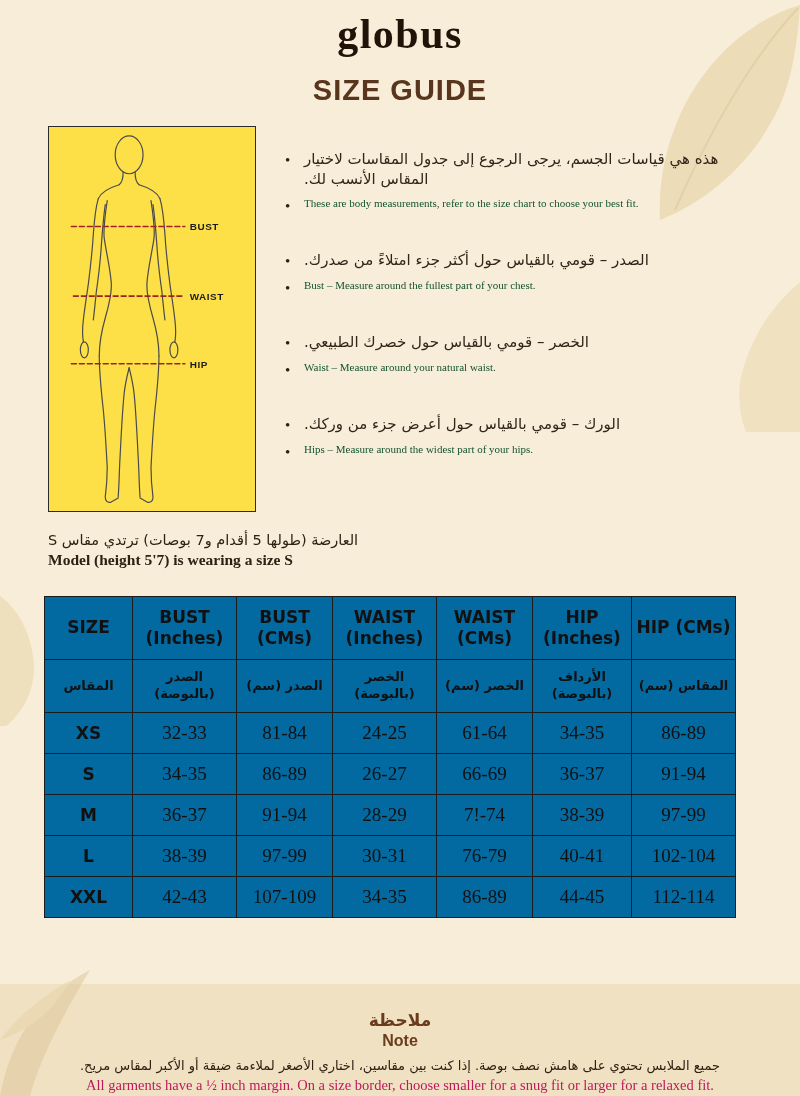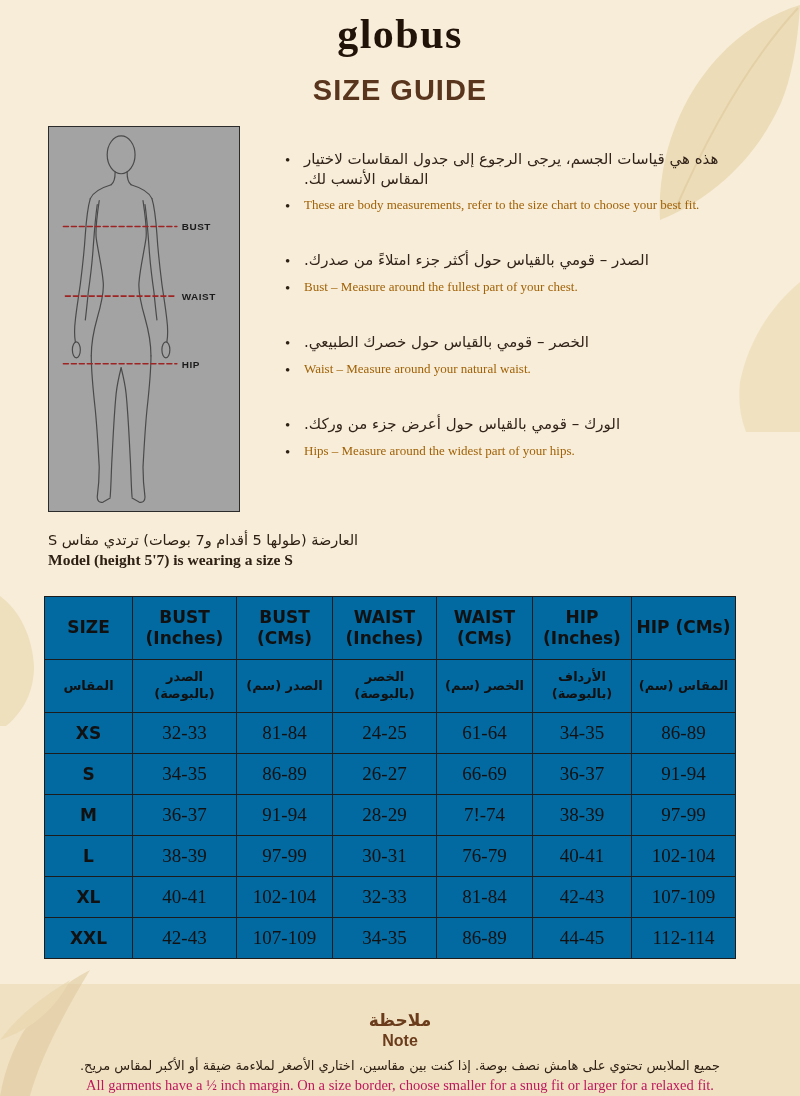--- a/index.html
+++ b/index.html
@@ -26,38 +26,38 @@
   .title{
     position:absolute;top:74px;left:0;width:100%;
     text-align:center;
     font-family:"Liberation Sans", sans-serif;
     font-weight:700;font-size:29px;letter-spacing:1px;
     color:#5a351d;
   }
 
   
   .figure-box{
-    position:absolute;left:48px;top:126px;width:192px;height:386px;
-    background:#a3a3a3;border:1px solid #2b2b2b;box-sizing:border-box;
+    position:absolute;left:48px;top:126px;width:208px;height:386px;
+    background:#fde047;border:1px solid #2b2b2b;box-sizing:border-box;
   }
   .croquis{width:100%;height:100%;display:block;}
   .croquis path, .croquis ellipse{fill:none;stroke:#4a4a4a;stroke-width:1.2;stroke-linecap:round;}
   .mline{stroke:#9e2424 !important;stroke-width:1.6 !important;stroke-dasharray:5 3;}
   .fig-label{font:700 10px "Liberation Sans", sans-serif;fill:#1b1b1b;letter-spacing:.5px;stroke:none !important;}
 
   
   .bullets{position:absolute;left:285px;top:150px;width:436px;}
   .bullet{display:flex;gap:9px;margin-bottom:6px;line-height:1.33;}
   .bullet .dot{flex:0 0 10px;font-size:15px;color:#2e2013;padding-top:1px;}
   .bullet.ar .text{
     flex:1;direction:rtl;text-align:left;
     font-family:"DejaVu Sans", sans-serif;font-size:15px;color:#33241a;
   }
   .bullet.en .text{
-    flex:1;font-family:"Liberation Serif", serif;font-size:13px;color:#a16207;
+    flex:1;font-family:"Liberation Serif", serif;font-size:11px;color:#14532d;
   }
   .group-gap{margin-top:34px;}
 
   
   .model-note{position:absolute;left:48px;top:532px;width:440px;}
   .mn-ar{direction:rtl;text-align:left;font-family:"DejaVu Sans", sans-serif;font-size:14.5px;margin-bottom:3px;}
   .mn-en{font-family:"Liberation Serif", serif;font-size:15.5px;font-weight:700;}
 
   
   .size-table{
@@ -259,29 +259,20 @@
           <tr>
             <td class="td-size">L</td>
             <td class="td-val">38-39</td>
             <td class="td-val">97-99</td>
             <td class="td-val">30-31</td>
             <td class="td-val">76-79</td>
             <td class="td-val">40-41</td>
             <td class="td-val">102-104</td>
           </tr>
           <tr>
-            <td class="td-size">XL</td>
-            <td class="td-val">40-41</td>
-            <td class="td-val">102-104</td>
-            <td class="td-val">32-33</td>
-            <td class="td-val">81-84</td>
-            <td class="td-val">42-43</td>
-            <td class="td-val">107-109</td>
-          </tr>
-          <tr>
             <td class="td-size">XXL</td>
             <td class="td-val">42-43</td>
             <td class="td-val">107-109</td>
             <td class="td-val">34-35</td>
             <td class="td-val">86-89</td>
             <td class="td-val">44-45</td>
             <td class="td-val">112-114</td>
           </tr>
         </tbody>
     </table>

